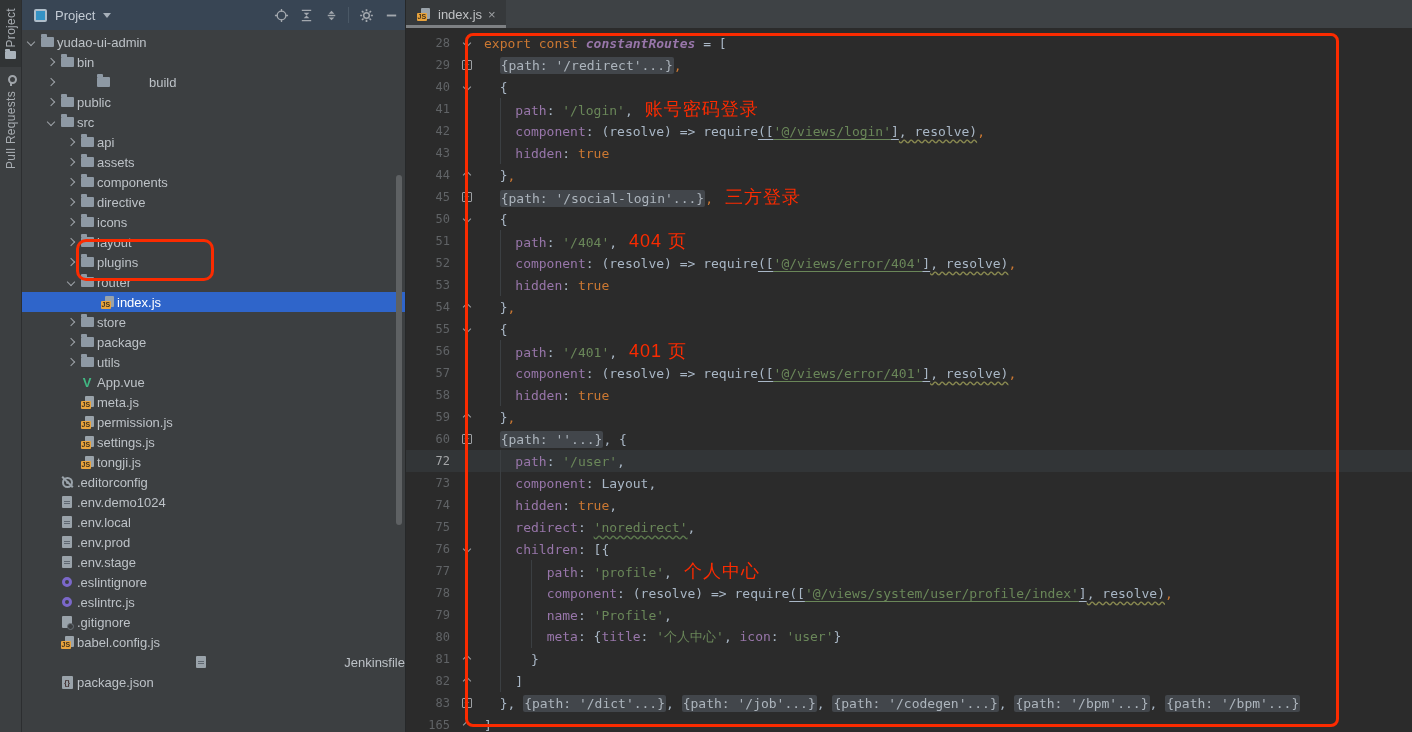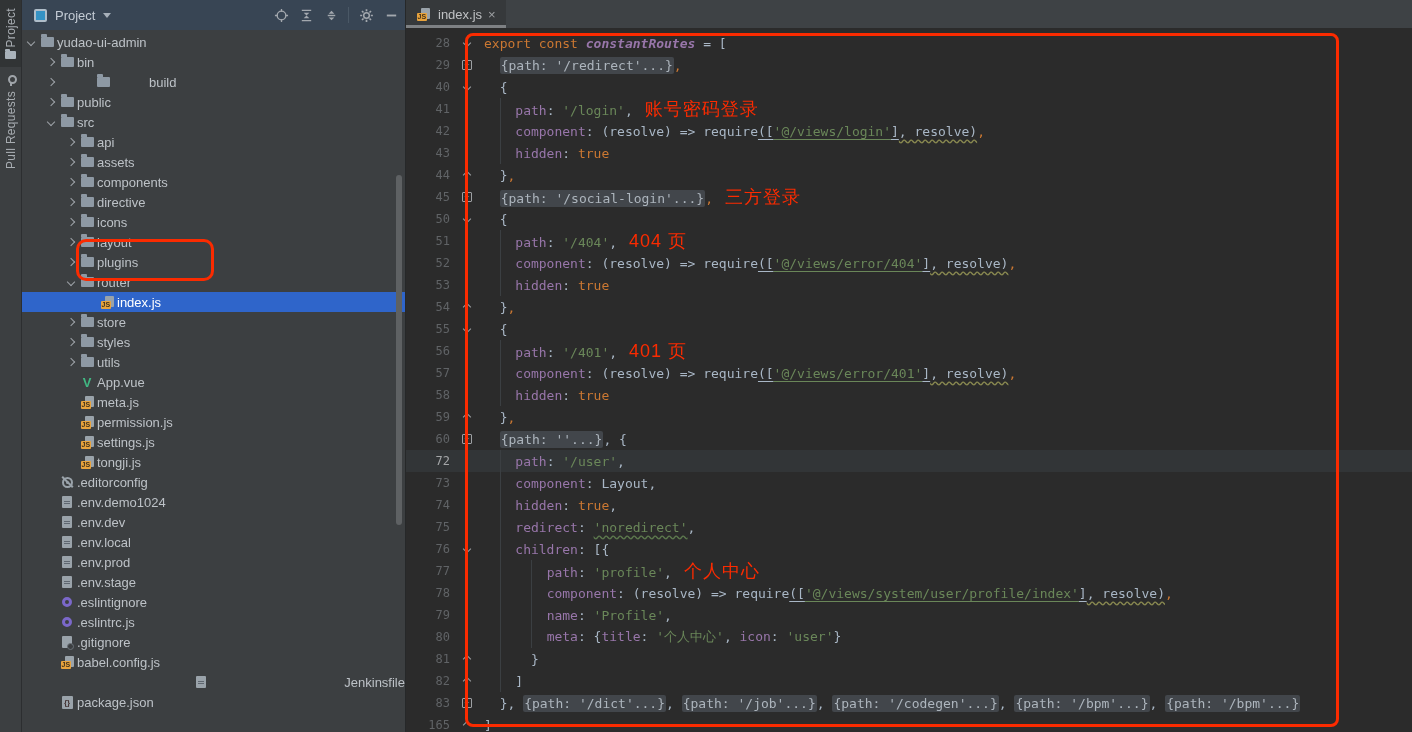--- a/index.html
+++ b/index.html
@@ -321,21 +321,21 @@
           </span>
           <span class="tlabel">store</span>
         </div>
         <div class="trow" style="padding-left: 42px;">
           <span class="chev right">
             <i></i>
           </span>
           <span class="ticon">
             <span class="i-folder"></span>
           </span>
-          <span class="tlabel">styles</span>
+          <span class="tlabel">package</span>
         </div>
         <div class="trow" style="padding-left: 42px;">
           <span class="chev right">
             <i></i>
           </span>
           <span class="ticon">
             <span class="i-folder"></span>
           </span>
           <span class="tlabel">utils</span>
         </div>
@@ -392,27 +392,20 @@
             <span class="i-gear"></span>
           </span>
           <span class="tlabel">.editorconfig</span>
         </div>
         <div class="trow" style="padding-left: 22px;">
           <span class="chev "></span>
           <span class="ticon">
             <span class="i-file"></span>
           </span>
           <span class="tlabel">.env.demo1024</span>
-        </div>
-        <div class="trow" style="padding-left: 22px;">
-          <span class="chev "></span>
-          <span class="ticon">
-            <span class="i-file"></span>
-          </span>
-          <span class="tlabel">.env.dev</span>
         </div>
         <div class="trow" style="padding-left: 22px;">
           <span class="chev "></span>
           <span class="ticon">
             <span class="i-file"></span>
           </span>
           <span class="tlabel">.env.local</span>
         </div>
         <div class="trow" style="padding-left: 22px;">
           <span class="chev "></span>

